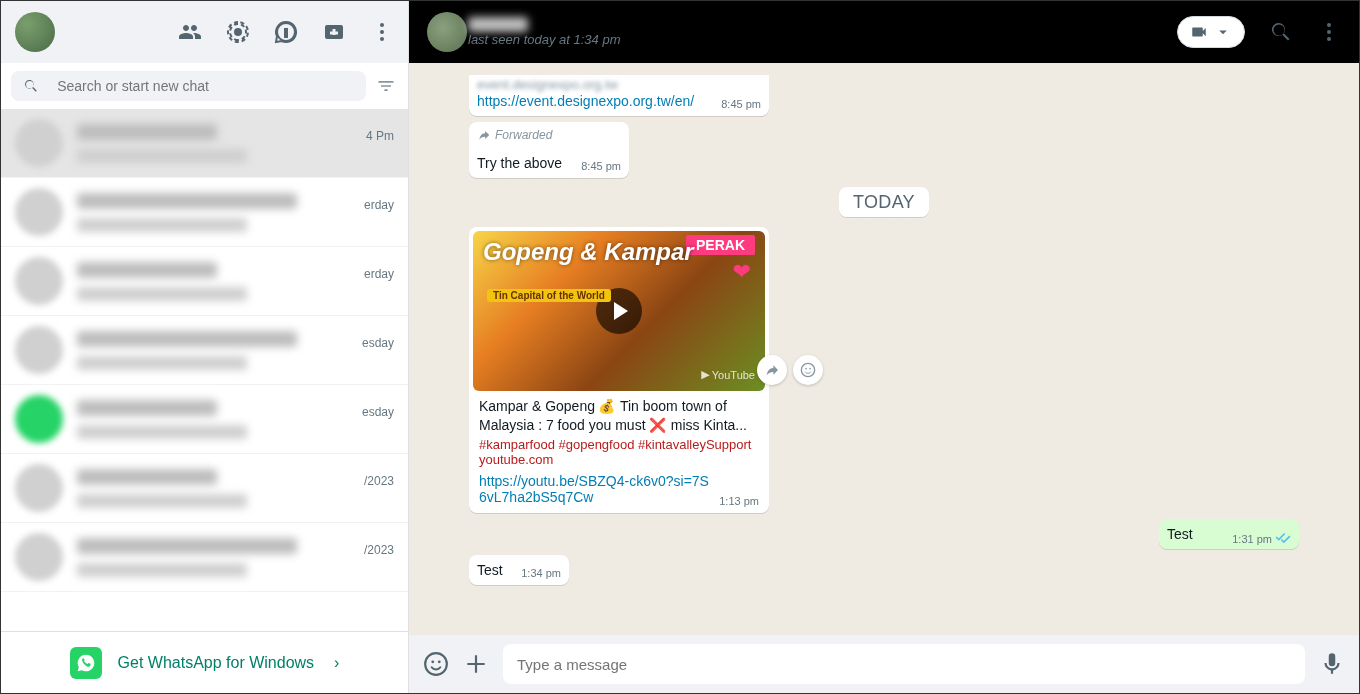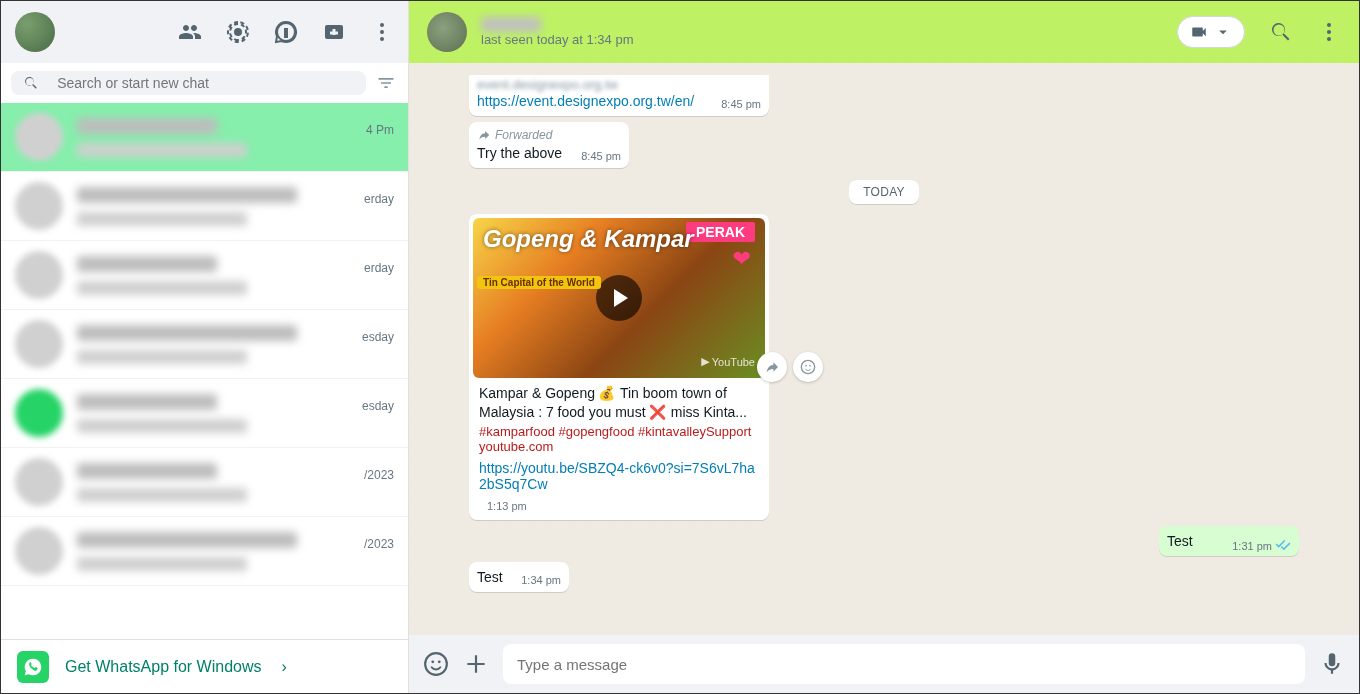--- a/index.html
+++ b/index.html
@@ -7,81 +7,81 @@
 .app { display: flex; width: 100%; height: 100%; }
 
 
 .left { width: 408px; min-width: 408px; border-right: 1px solid #e0e0e0; display: flex; flex-direction: column; background: #fff; }
 .left-header { height: 62px; background: #f0f2f5; display: flex; align-items: center; padding: 0 14px; gap: 10px; }
 .avatar { width: 40px; height: 40px; border-radius: 50%; background: radial-gradient(circle at 30% 30%, #7a9f6e, #4a6b47); flex-shrink: 0; }
 .left-header-icons { margin-left: auto; display: flex; gap: 24px; align-items: center; }
 .hicon { width: 24px; height: 24px; color: #54656f; display: flex; align-items: center; justify-content: center; cursor: pointer; }
 .hicon svg { width: 24px; height: 24px; fill: #54656f; }
 .search-row { padding: 8px 10px; background: #fff; display: flex; align-items: center; gap: 8px; }
-.search-box { flex: 1; background: #f0f2f5; border-radius: 8px; height: 24px; display: flex; align-items: center; padding: 0 12px; gap: 18px; }
+.search-box { flex: 1; background: #f0f2f5; border-radius: 8px; height: 30px; display: flex; align-items: center; padding: 0 12px; gap: 18px; }
 .search-box input { border: none; background: transparent; outline: none; font-size: 14px; color: #667781; width: 100%; }
 .filter-icon { width: 24px; color: #8696a0; display:flex; align-items:center; justify-content:center; }
 
 .chat-list { flex: 1; overflow-y: auto; }
 .chat-item { display: flex; padding: 10px 14px; gap: 14px; cursor: pointer; border-bottom: 1px solid #f2f2f2; }
-.chat-item.active { background: #86efac; }
+.chat-item.active { background: #e5e5e5; }
 .chat-avatar { width: 48px; height: 48px; border-radius: 50%; background: #d0d0d0; filter: blur(3px); flex-shrink: 0; }
 .chat-avatar.green { background: #25d366; }
 .chat-info { flex: 1; display: flex; flex-direction: column; justify-content: center; gap: 2px; min-width: 0; }
 .chat-top { display: flex; justify-content: space-between; align-items: baseline; }
 .chat-name { font-size: 16px; color: #111b21; filter: blur(4px); background:#bdbdbd; border-radius:3px; height:16px; width:140px;}
 .chat-name.w2 { width:220px; }
 .chat-time { font-size: 12px; color: #667781; white-space: nowrap; }
 .chat-preview { font-size: 13px; color: #667781; filter: blur(4px); background:#cfcfcf; height:14px; width:170px; border-radius:3px; margin-top:4px;}
 
-.get-app { height: 54px; border-top: 1px solid #e0e0e0; display: flex; align-items: center; padding: 16px 16px; gap: 16px; cursor:pointer; }
+.get-app { height: 62px; border-top: 1px solid #e0e0e0; display: flex; align-items: center; padding: 16px 16px; gap: 16px; cursor:pointer;justify-content:center; }
 .wa-logo { width: 32px; height: 32px; background: #25d366; border-radius: 6px; display: flex; align-items: center; justify-content: center; }
 .wa-logo svg { width:20px; height:20px; fill:#fff; }
 .get-app-text { color: #008069; font-size: 16px; font-weight: 400; }
 .get-app-chevron { color: #008069; margin-left:4px; }
 
 
 .right { flex: 1; display: flex; flex-direction: column; background: #efeae2; position: relative; }
 .right::before { content:""; position:absolute; inset:0; background-image: radial-gradient(circle at 10% 10%, rgba(0,0,0,0.02) 1px, transparent 1px); background-size: 20px 20px; opacity:.4; }
-.right-header { height: 62px; background: #bef264; display: flex; align-items: center; padding: 0 18px; gap: 14px; z-index:1; }
+.right-header { height: 62px; background: #000000; display: flex; align-items: center; padding: 0 18px; gap: 1px; z-index:1;font-style:italic; }
 .contact-avatar { width: 40px; height: 40px; border-radius: 50%; background: radial-gradient(circle at 40% 40%, #8aa07e, #5a7050); }
 .contact-meta { display: flex; flex-direction: column; }
 .contact-name { font-size: 15px; color: #111b21; filter: blur(4px); background:#c0c0c0; width:60px; height:15px; border-radius:3px; }
 .contact-status { font-size: 13px; color: #667781; }
 .right-header-icons { margin-left: auto; display: flex; gap: 24px; align-items: center; }
 .video-pill { background:#fff; border:1px solid #d1d7db; border-radius:20px; padding:6px 12px; display:flex; gap:6px; align-items:center; color:#54656f;}
 .video-pill svg{ width:18px; height:18px; fill:#54656f;}
 
 .messages { flex: 1; overflow-y: auto; padding: 16px 60px 10px 60px; z-index:1; }
 .msg { max-width: 320px; background: #fff; border-radius: 8px; padding: 6px 8px 6px 8px; margin: 6px 0; box-shadow: 0 1px 0.5px rgba(0,0,0,.13); position:relative; }
 .msg.out { background: #d9fdd3; margin-left: auto; max-width: 140px; }
 .msg.in { margin-right: auto; }
 .msg-link { color: #027eb5; font-size: 14px; word-break: break-all; }
 .msg-time { font-size: 11px; color: #667781; margin-left: 8px; float: right; position: relative; top: 6px; }
 .msg-text { font-size: 14px; color: #111b21; }
-.forwarded { color:#8696a0; font-style:italic; font-size:12px; display:flex; gap:4px; align-items:center; margin-bottom:2px;}
+.forwarded { color:#8696a0; font-style:italic; font-size:12px; display:flex; gap:4px; align-items:center; margin-bottom:12px;}
 .forwarded svg{ width:14px; height:14px; fill:#8696a0;}
 
 .date-chip { text-align: center; margin: 14px 0; }
-.date-chip span { background: #fff; padding: 5px 14px; border-radius: 8px; font-size: 12px; color: #54656f; box-shadow: 0 1px 0.5px rgba(0,0,0,.13); letter-spacing:.3px;}
+.date-chip span { background: #fff; padding: 5px 14px; border-radius: 8px; font-size: 18px; color: #54656f; box-shadow: 0 1px 0.5px rgba(0,0,0,.13); letter-spacing:.3px;}
 
 .msg.preview { padding: 4px; max-width: 300px; }
 .thumb { width: 100%; height: 160px; border-radius: 6px; background: linear-gradient(135deg,#f7d548 0%, #e67e22 30%, #8b4513 60%, #6b8e23 100%); position:relative; display:flex; align-items:center; justify-content:center; overflow:hidden;}
 .thumb-overlay { position:absolute; top:8px; left:10px; font-weight:900; color:#fff; font-size:24px; text-shadow:0 0 4px rgba(0,0,0,.5); font-style:italic; line-height:1.1;}
 .thumb-tag { position:absolute; top:4px; right:10px; background:#ff3b7f; color:#fff; font-weight:700; padding:2px 10px; font-size:14px; border-radius:2px;}
 .thumb-heart { position:absolute; top:28px; right:14px; color:#ff3b7f; font-size:22px;}
-.thumb-sub { position:absolute; top:58px; left:4px; background:#f1c40f; color:#6b2e00; font-size:10px; padding:1px 6px; border-radius:3px; font-weight:700;}
+.thumb-sub { position:absolute; top:58px; left:14px; background:#f1c40f; color:#6b2e00; font-size:10px; padding:1px 6px; border-radius:3px; font-weight:700;}
 .thumb-play { width:46px; height:46px; border-radius:50%; background:rgba(0,0,0,.6); display:flex; align-items:center; justify-content:center;}
 .thumb-play::after { content:""; border-left:14px solid #fff; border-top:9px solid transparent; border-bottom:9px solid transparent; margin-left:4px;}
 .thumb-yt { position:absolute; bottom:10px; right:10px; color:rgba(255,255,255,.8); font-size:11px; display:flex; gap:2px; align-items:center;}
 .preview-body { padding: 6px 6px 2px 6px; }
 .preview-title { font-size: 14px; color: #111b21; line-height:1.35; }
 .preview-desc { font-size: 13px; color: #b91c1c; margin-top:2px;}
 .preview-domain { font-size: 13px; color: #b91c1c; }
-.preview-link-row { padding: 4px 6px 4px 6px; display:flex; align-items:flex-start; gap:8px;flex-direction:column;}
+.preview-link-row { padding: 4px 6px 4px 6px; display:flex; align-items:center; gap:0;}
 .preview-link-row .msg-link{ flex:1; font-size:14px;}
 
 .side-reactions { position:absolute; right:-54px; top:50%; transform:translateY(-50%); display:flex; gap:6px;}
 .react-btn { width:30px; height:30px; border-radius:50%; background:#fff; box-shadow:0 1px 3px rgba(0,0,0,.2); display:flex; align-items:center; justify-content:center; color:#8696a0;}
 .react-btn svg{ width:16px; height:16px; fill:#8696a0;}
 
 .ticks { display:inline-flex; margin-left:3px; }
 .ticks svg{ width:16px; height:12px; fill:#53bdeb;}
 
 .composer { height: 58px; background: #f0f2f5; display: flex; align-items: center; padding: 0 14px; gap: 14px; z-index:1;}
@@ -293,21 +293,21 @@
           <div class="thumb-play"></div>
           <div class="thumb-yt">▶ <span>YouTube</span></div>
         </div>
         <div class="preview-body">
           <div class="preview-title">Kampar &amp; Gopeng 💰 Tin boom town of Malaysia : 7 food you must ❌ miss Kinta...</div>
           <div class="preview-desc">#kamparfood #gopengfood #kintavalleySupport</div>
           <div class="preview-domain">youtube.com</div>
         </div>
         <div class="preview-link-row">
           <span class="msg-link">https://youtu.be/SBZQ4-ck6v0?si=7S6vL7ha2bS5q7Cw</span>
-          <span class="msg-time" style="float:none; top:0;">1:13 pm</span>
+          <span class="msg-time" style="float:none; top:12px;">1:13 pm</span>
         </div>
         <div class="side-reactions">
           <div class="react-btn">
               <svg viewBox="0 0 24 24">
                 <path d="M14 5l7 7-7 7v-4c-5 0-8 2-10 5 1-6 4-11 10-11V5z"></path>
               </svg>
             </div>
           <div class="react-btn">
               <svg viewBox="0 0 24 24">
                 <circle cx="12" cy="12" r="10" fill="none" stroke="#8696a0" stroke-width="2"></circle>

